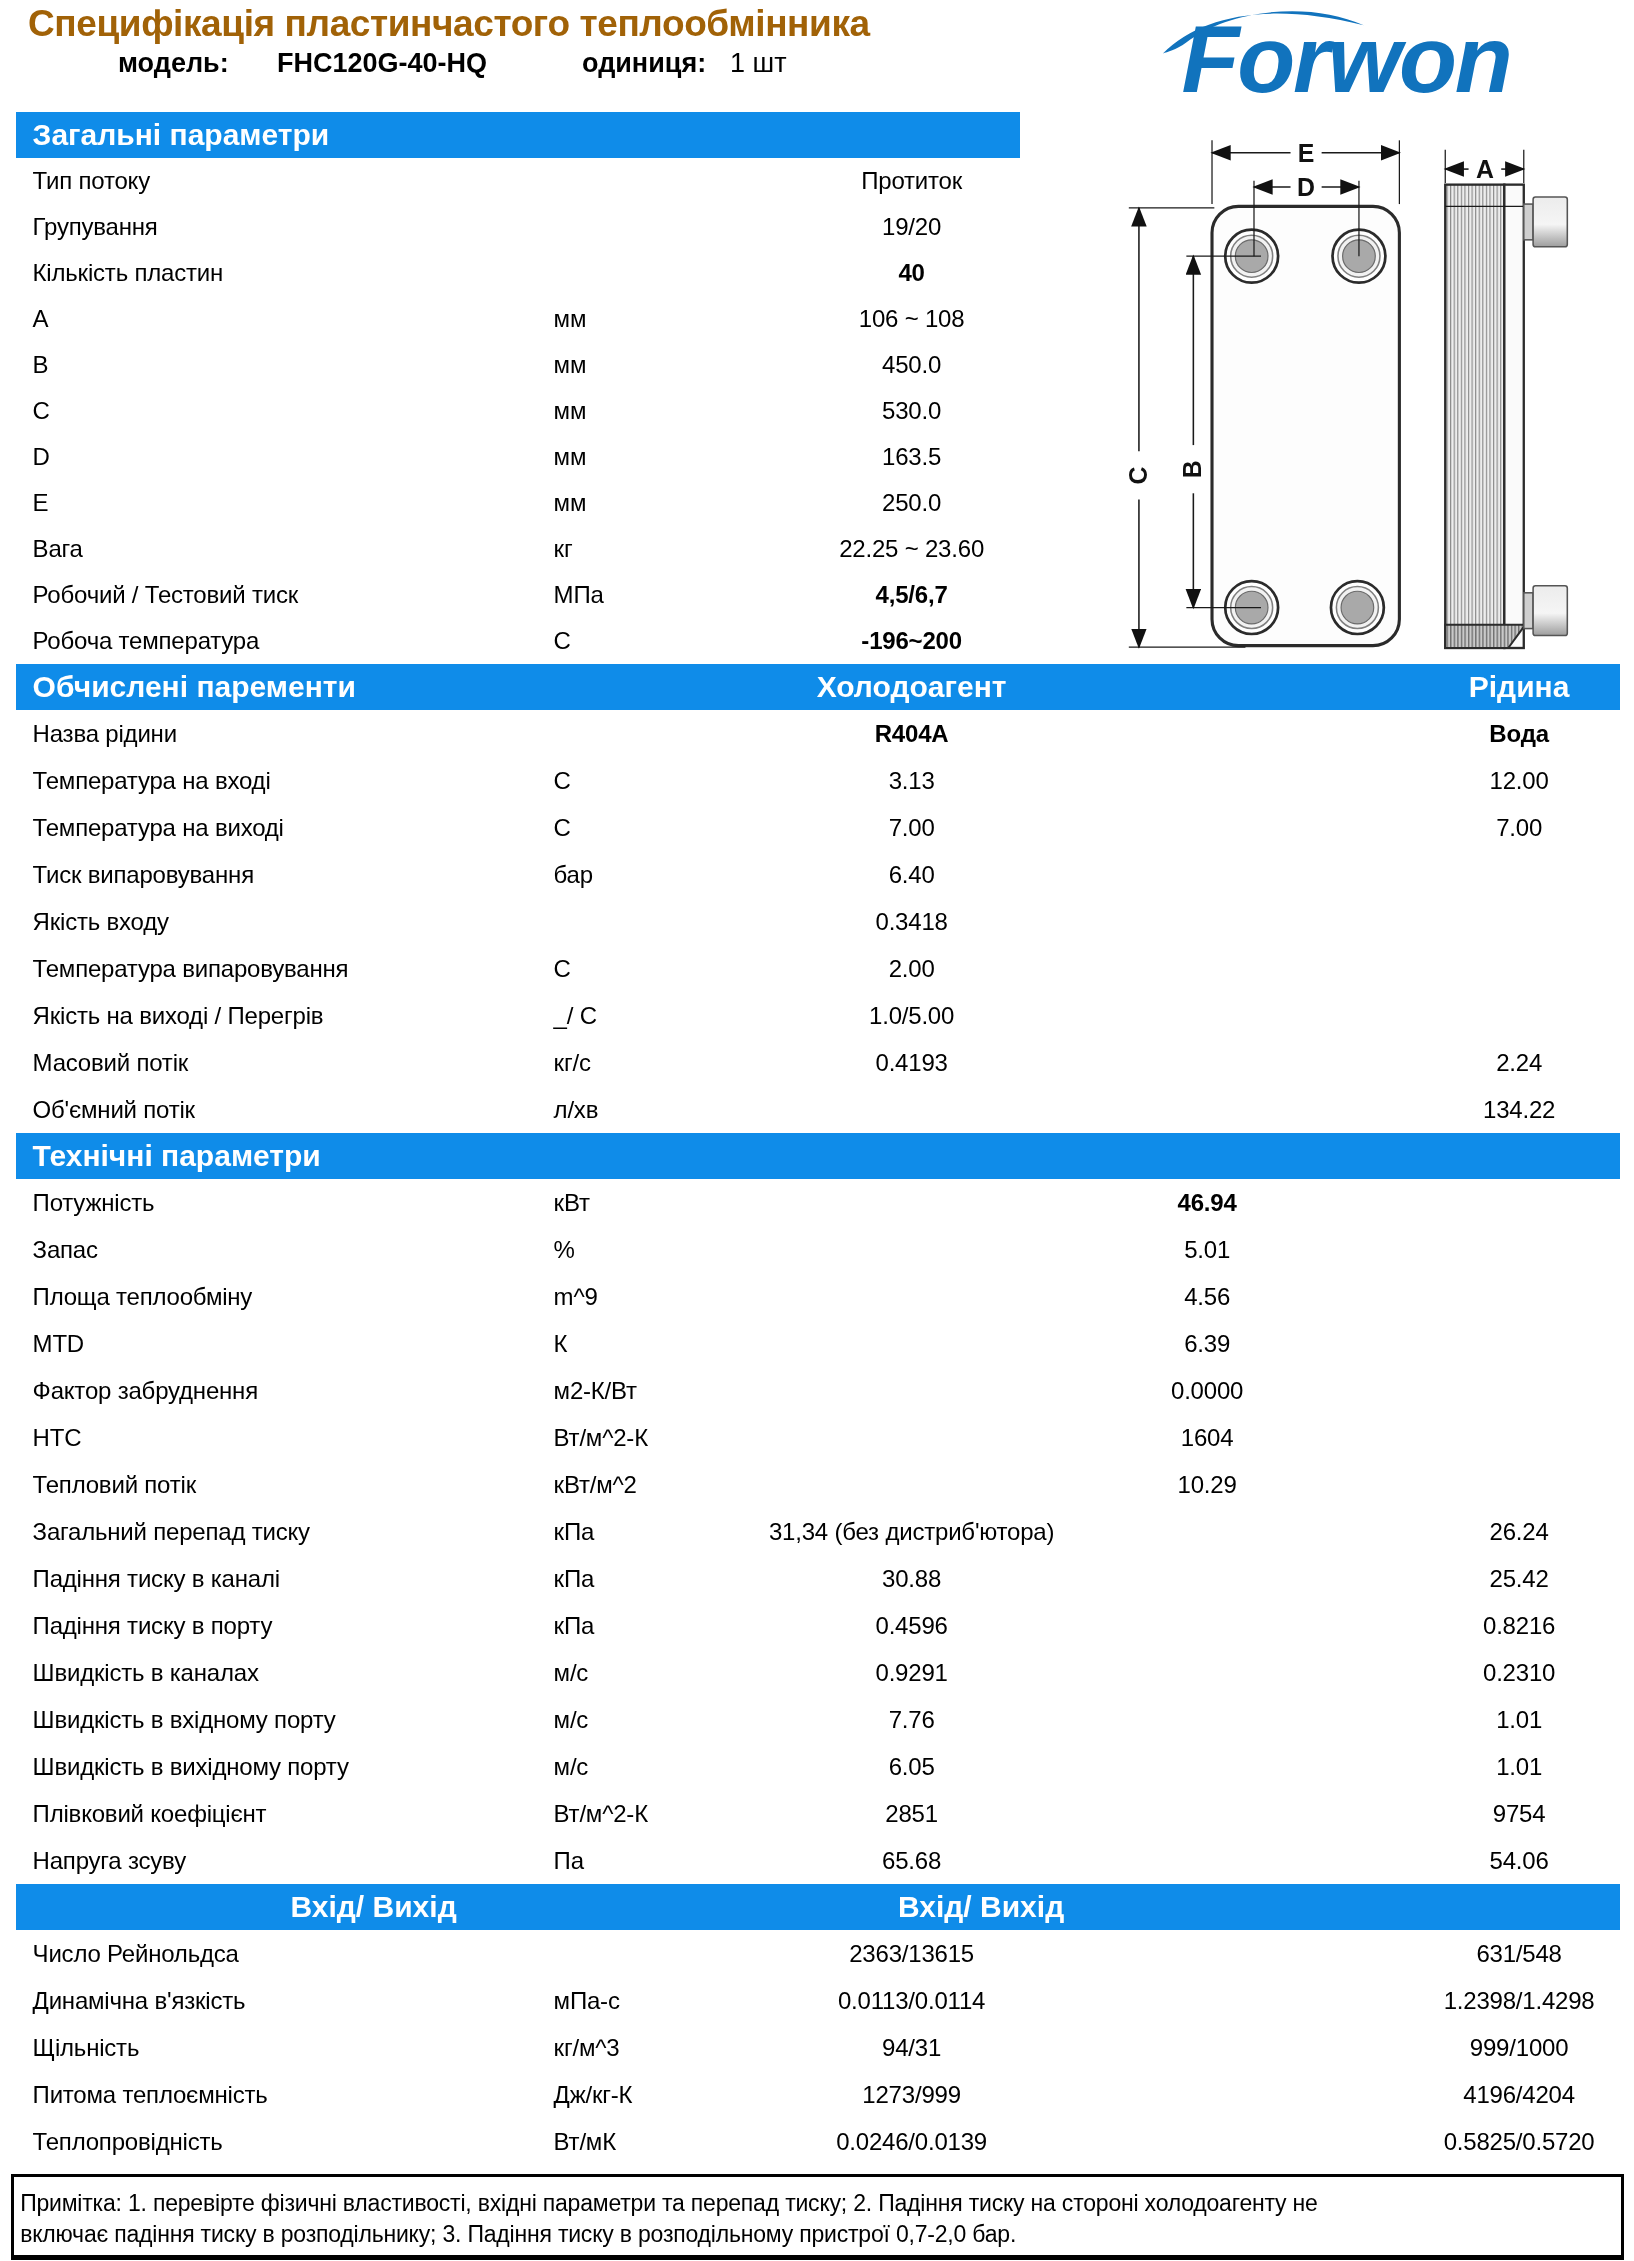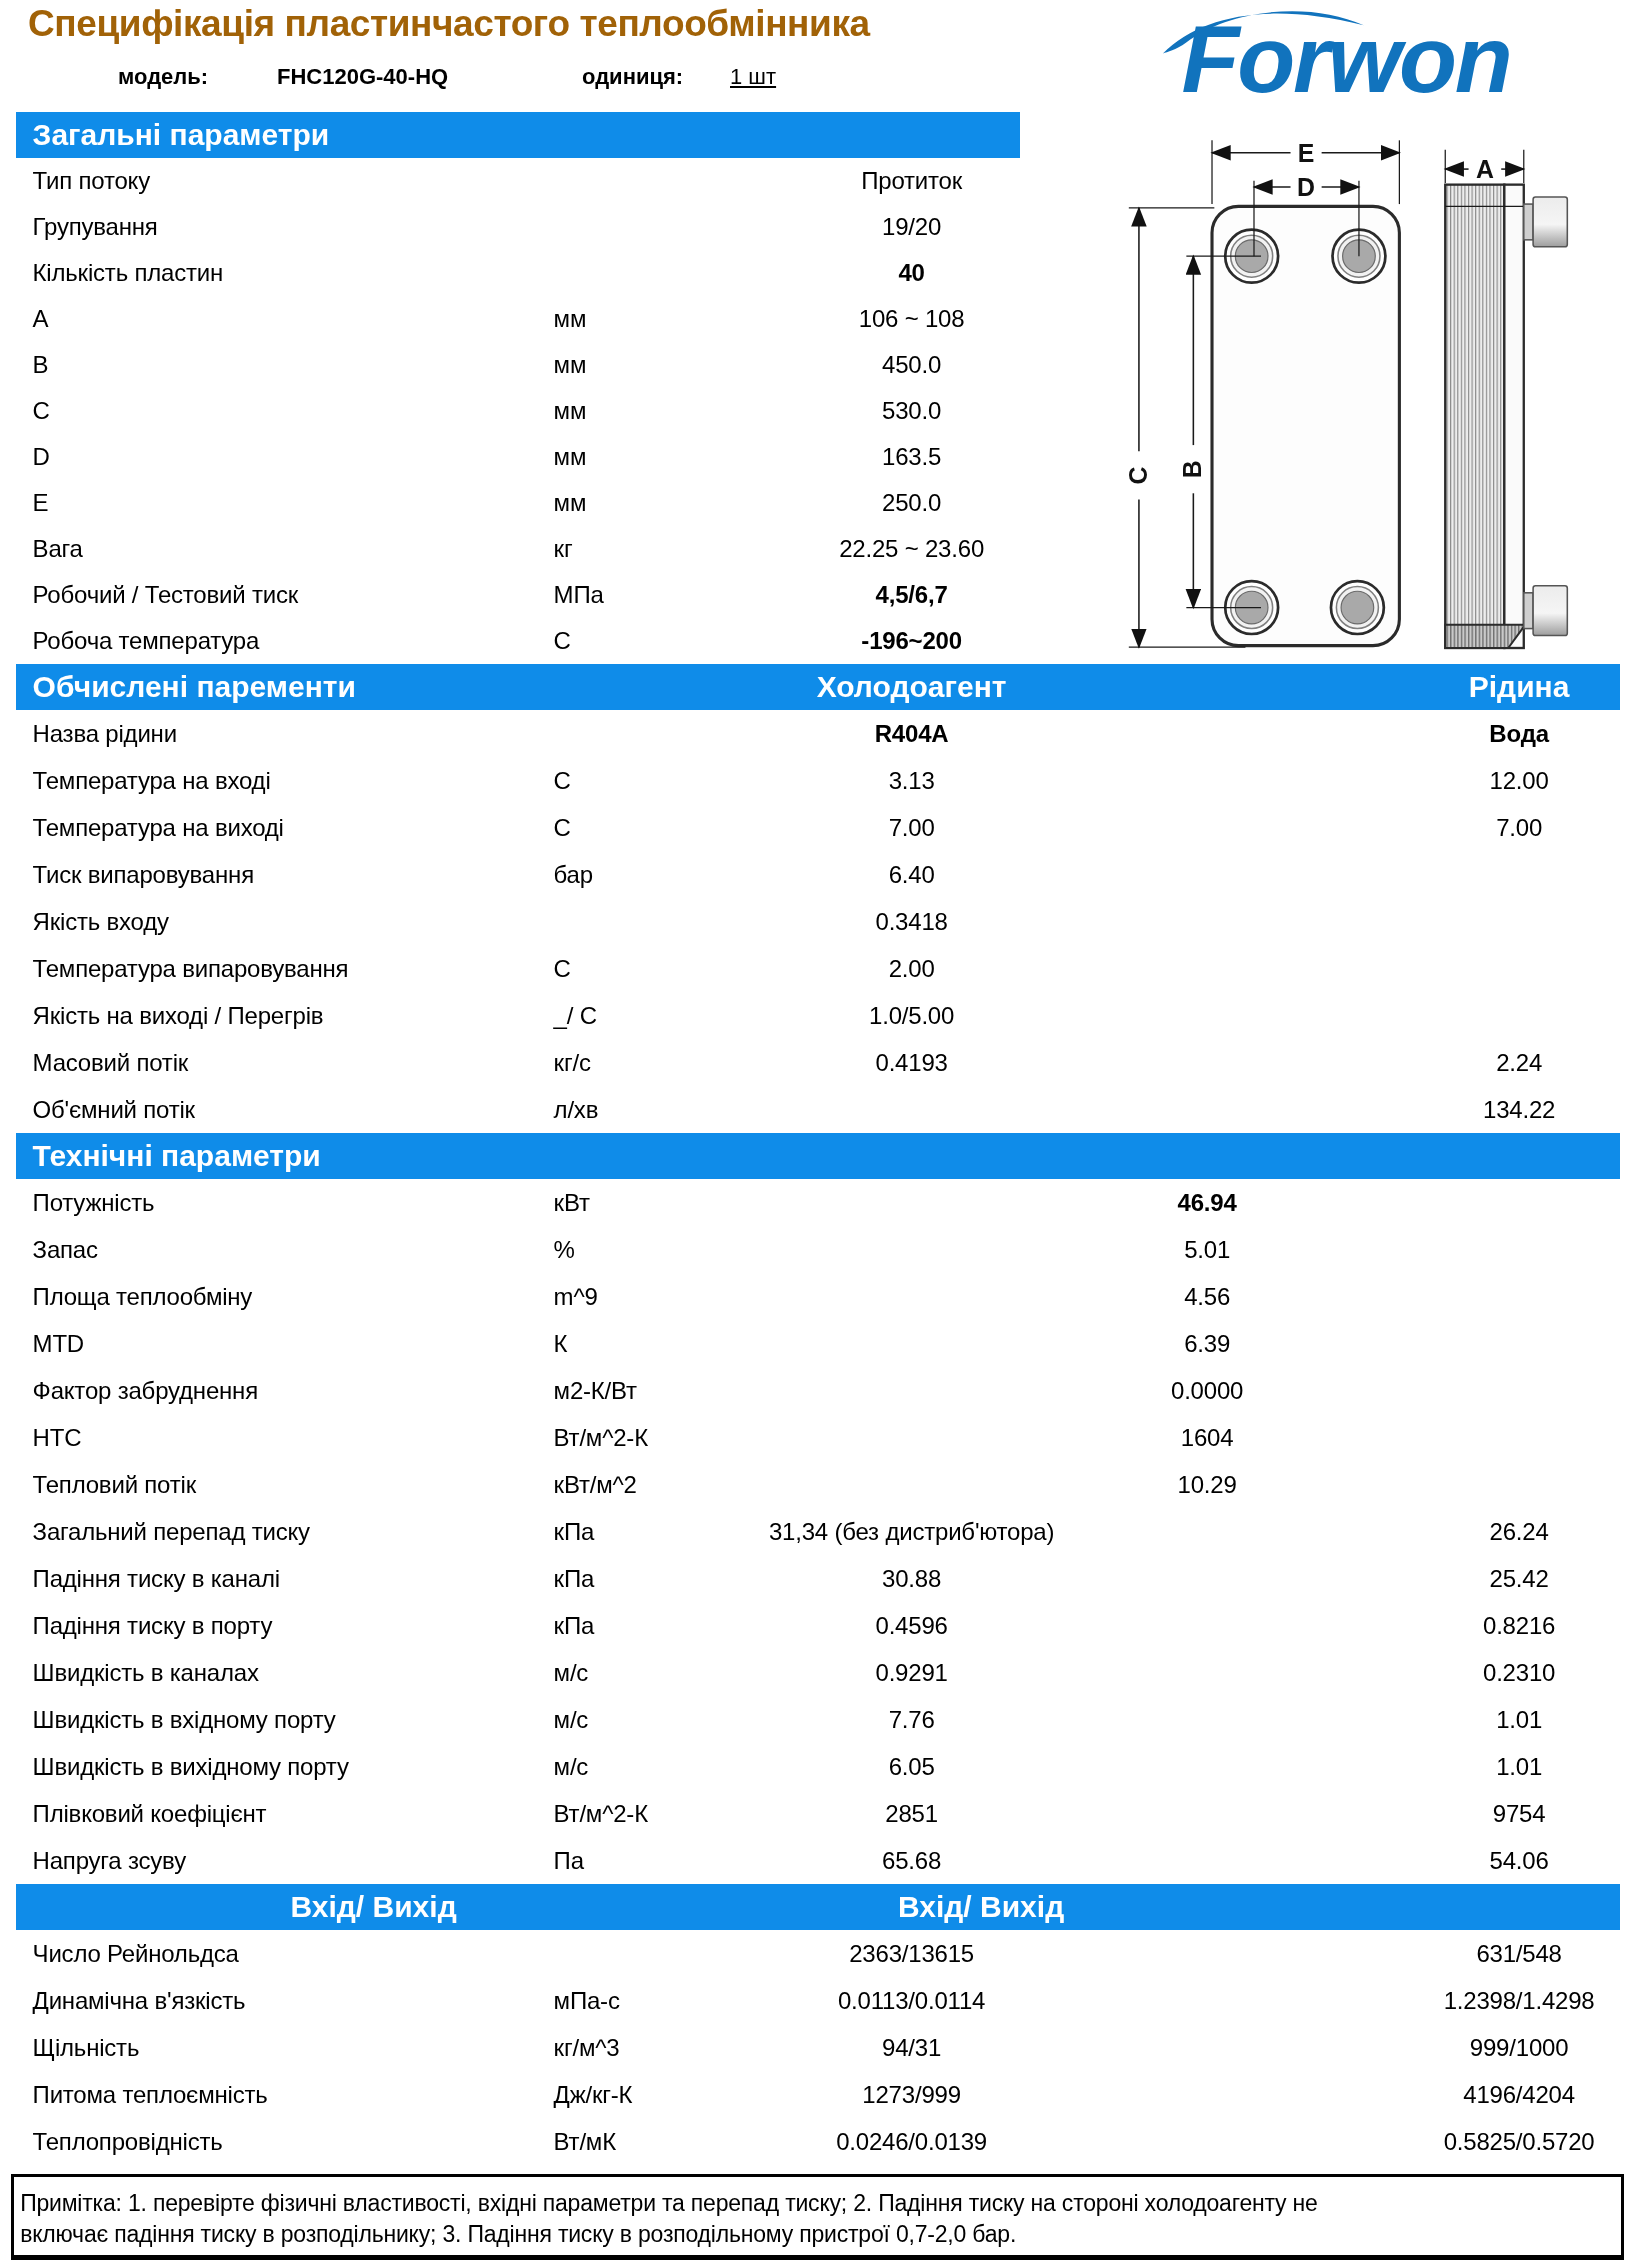--- a/index.html
+++ b/index.html
@@ -1,22 +1,22 @@
 <!DOCTYPE html>
 <html style="font-size:12.5px"><head>
 <meta charset="utf-8">
 <style>
   html,body{margin:0;padding:0;background:#fff;}
   body{width:1635px;height:2261px;position:relative;font-family:"Liberation Sans",sans-serif;color:#000;overflow:hidden;}
   .title{position:absolute;left:28px;top:3.1px;font-size:37px;font-weight:bold;color:#a16207;letter-spacing:-0.4px;}
-  .mline{position:absolute;top:64px;font-size:22px;white-space:nowrap;}
+  .mline{position:absolute;top:48px;font-size:27px;white-space:nowrap;}
   #model-label{left:118px;font-weight:bold;}
   #model-value{left:277px;font-weight:bold;}
   #unit-label{left:582px;font-weight:bold;}
-  #unit-value{left:730px;text-decoration:underline;}
+  #unit-value{left:730px;}
   #logo{position:absolute;left:1152px;top:1.6px;}
   #table{position:absolute;left:0;top:112px;width:1635px;}
   .band{margin-left:15.6px;width:1604px;height:46px;background:#0f8ce9;color:#fff;display:flex;align-items:center;}
   .band.narrow{width:1004px;}
   .band .name{font-weight:bold;font-size:30px;}
   .band .v1,.band .v2{font-weight:bold;font-size:30px;}
   .trow{margin-left:15.6px;display:flex;align-items:center;font-size:24px;letter-spacing:-0.2px;}
   .s0{height:46px;} .s1{height:47px;justify-content:space-between;} .s2{height:47px;} .s3{height:47px;}
   .c{flex:none;white-space:nowrap;}
   .c.name{width:521px;padding-left:17px;text-align:left;}

